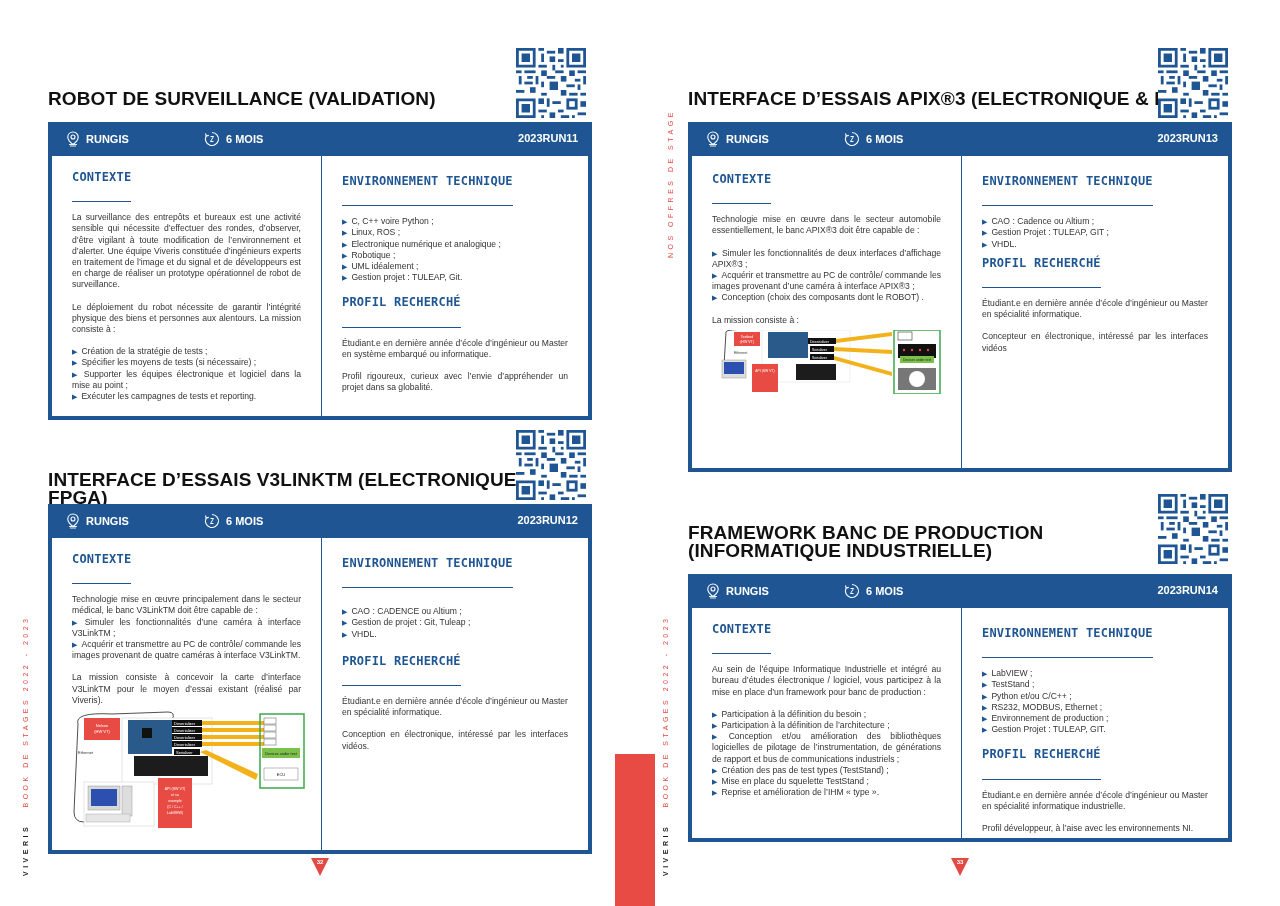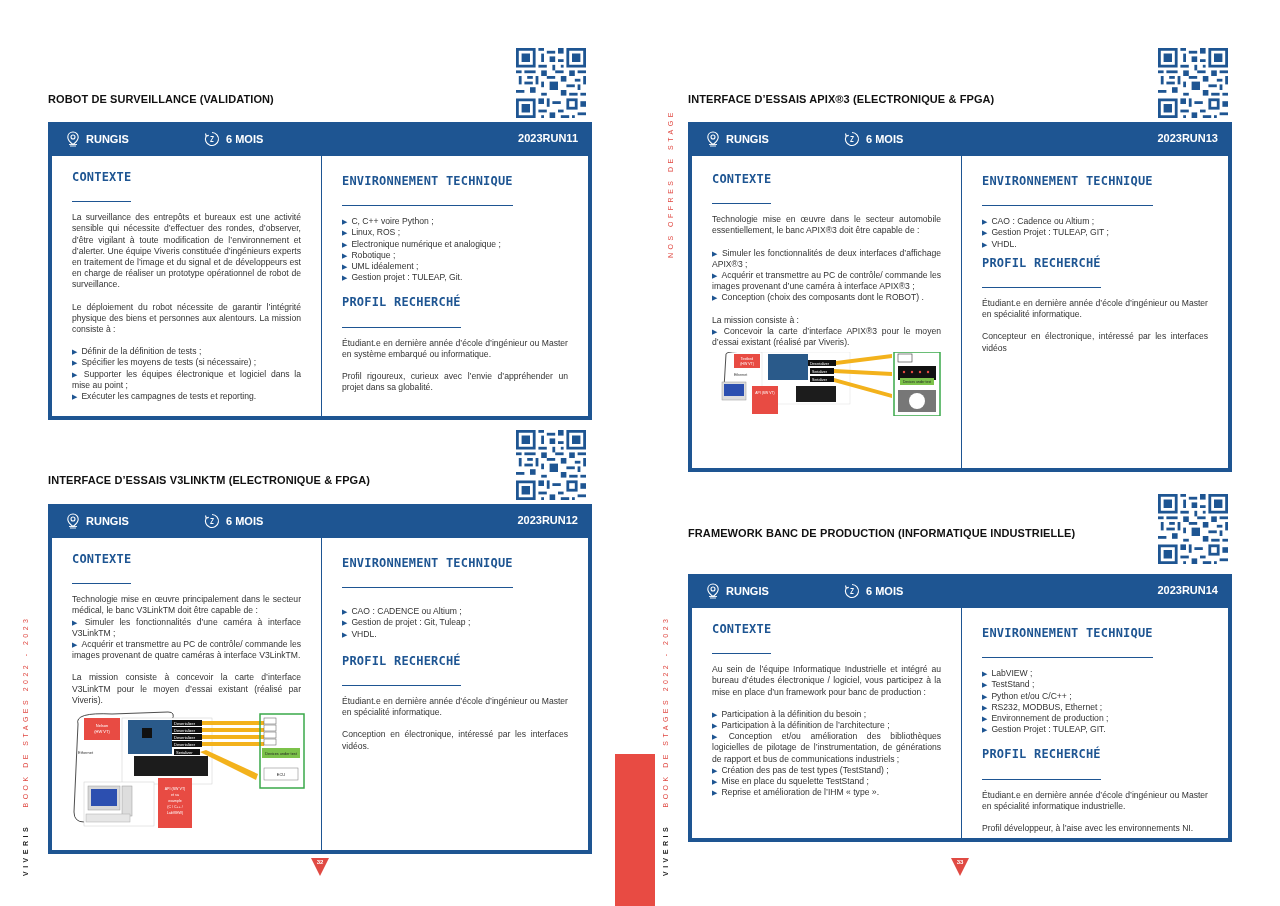--- a/index.html
+++ b/index.html
@@ -5,21 +5,21 @@
   * { box-sizing: border-box; margin: 0; padding: 0; }
   html, body { width: 1280px; height: 906px; background: #ffffff; overflow: hidden; }
   body { position: relative; font-family: "Liberation Sans", sans-serif; color: #222; }
 
   .page { position: absolute; top: 0; height: 906px; }
   .page-left { left: 0; width: 620px; }
   .page-right { left: 640px; width: 640px; }
 
   .offer { position: absolute; }
   .offer-title {
-    position: absolute; left: 0; font-weight: bold; font-size: 11px;
+    position: absolute; left: 0; font-weight: bold; font-size: 19px;
     color: #111; letter-spacing: 0.1px; line-height: 18px;
     font-family: "Liberation Sans", sans-serif;
   }
   .qr {
     position: absolute; width: 70px; height: 70px; background: #fff;
   }
   .qr svg { width: 100%; height: 100%; display: block; }
 
   .card {
     position: absolute; left: 0; border: 4px solid #1e5592; border-top: none;
@@ -165,21 +165,21 @@
         </div>
         <div class="hdr-ref">2023RUN11</div>
       </div>
       <div class="card-body" style="top:34px;">
         <div class="col col-left" style="width:270px;">
           <div class="sec-title">CONTEXTE</div>
           <div class="para">La surveillance des entrepôts et bureaux est une activité sensible qui nécessite d’effectuer des rondes, d’observer, d’être vigilant à toute modification de l’environnement et d’alerter. Une équipe Viveris constituée d’ingénieurs experts en traitement de l’image et du signal et de développeurs est en charge de réaliser un prototype opérationnel de robot de surveillance.</div>
           <div class="gap"></div>
           <div class="para">Le déploiement du robot nécessite de garantir l’intégrité physique des biens et personnes aux alentours. La mission consiste à :</div>
           <div class="gap"></div>
-          <span class="bl">Définir de la définition de tests ;</span>
+          <span class="bl">Création de la stratégie de tests ;</span>
           <span class="bl">Spécifier les moyens de tests (si nécessaire) ;</span>
           <span class="bl bl-just">Supporter les équipes électronique et logiciel dans la mise au point ;</span>
           <span class="bl">Exécuter les campagnes de tests et reporting.</span>
         </div>
         <div class="col" style="width:266px; padding-top:20px;">
           <div class="sec-title">ENVIRONNEMENT TECHNIQUE</div>
           <span class="bl">C, C++ voire Python ;</span>
           <span class="bl">Linux, ROS ;</span>
           <span class="bl">Electronique numérique et analogique ;</span>
           <span class="bl">Robotique ;</span>
@@ -342,21 +342,20 @@
       <div class="card-body" style="top:34px;">
         <div class="col col-left" style="width:270px; padding-top:18px;">
           <div class="sec-title">CONTEXTE</div>
           <div class="para">Technologie mise en œuvre dans le secteur automobile essentiellement, le banc APIX®3 doit être capable de :</div>
           <div class="gap"></div>
           <span class="bl bl-just">Simuler les fonctionnalités de deux interfaces d’affichage APIX®3 ;</span>
           <span class="bl bl-just">Acquérir et transmettre au PC de contrôle/ commande les images provenant d’une caméra à interface APIX®3 ;</span>
           <span class="bl bl-just">Conception (choix des composants dont le ROBOT) .</span>
           <div class="gap"></div>
           <div class="para">La mission consiste à :</div>
-          <span class="bl bl-just">Concevoir la carte d’interface APIX®3 pour le moyen d’essai existant (réalisé par Viveris).</span>
           <div class="diagram">
             <svg width="230" height="64" viewBox="0 0 230 64">
               <path d="M14 2 Q14 -2 60 0 L86 0" fill="none" stroke="#222" stroke-width="0.8"></path>
               <path d="M14 2 L12 36" fill="none" stroke="#222" stroke-width="0.8"></path>
               <rect x="22" y="2" width="26" height="14" fill="#e84b43"></rect>
               <text x="35" y="8" font-size="3.5" fill="#fff" text-anchor="middle" font-family="Liberation Sans, sans-serif">Testbed</text>
               <text x="35" y="13" font-size="3.5" fill="#fff" text-anchor="middle" font-family="Liberation Sans, sans-serif">(HW VT)</text>
               <text x="22" y="24" font-size="3.5" fill="#333" font-family="Liberation Sans, sans-serif">Ethernet</text>
               <rect x="50" y="0" width="88" height="52" fill="#fff" stroke="#ddd" stroke-width="0.5"></rect>
               <rect x="56" y="2" width="40" height="26" fill="#2a5a8a"></rect>

